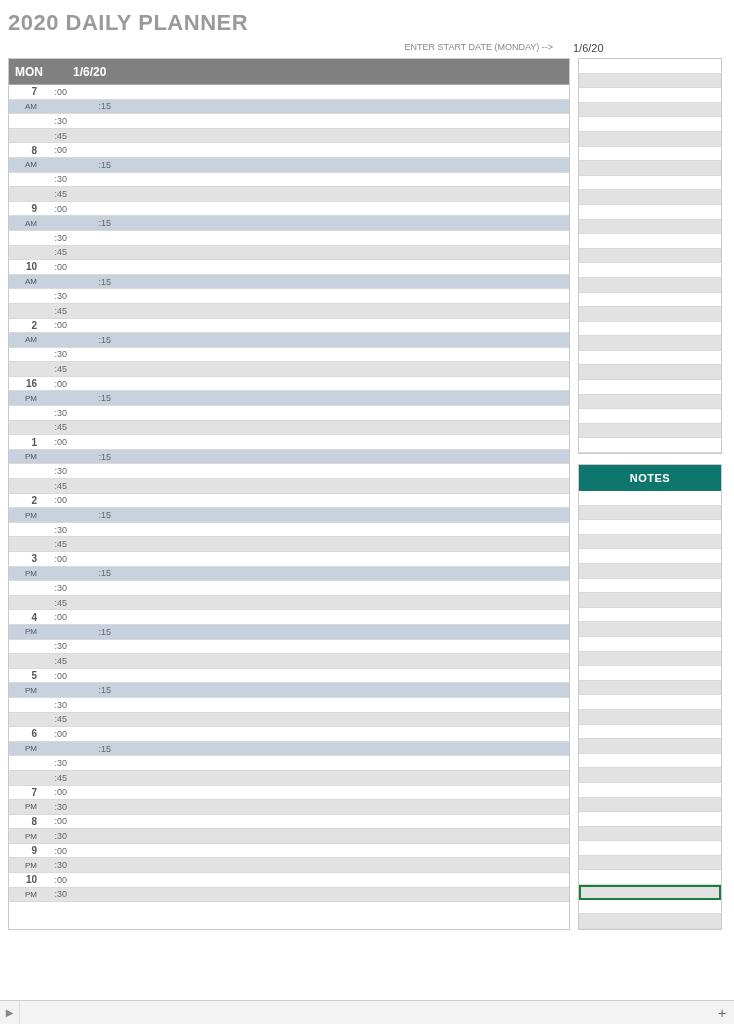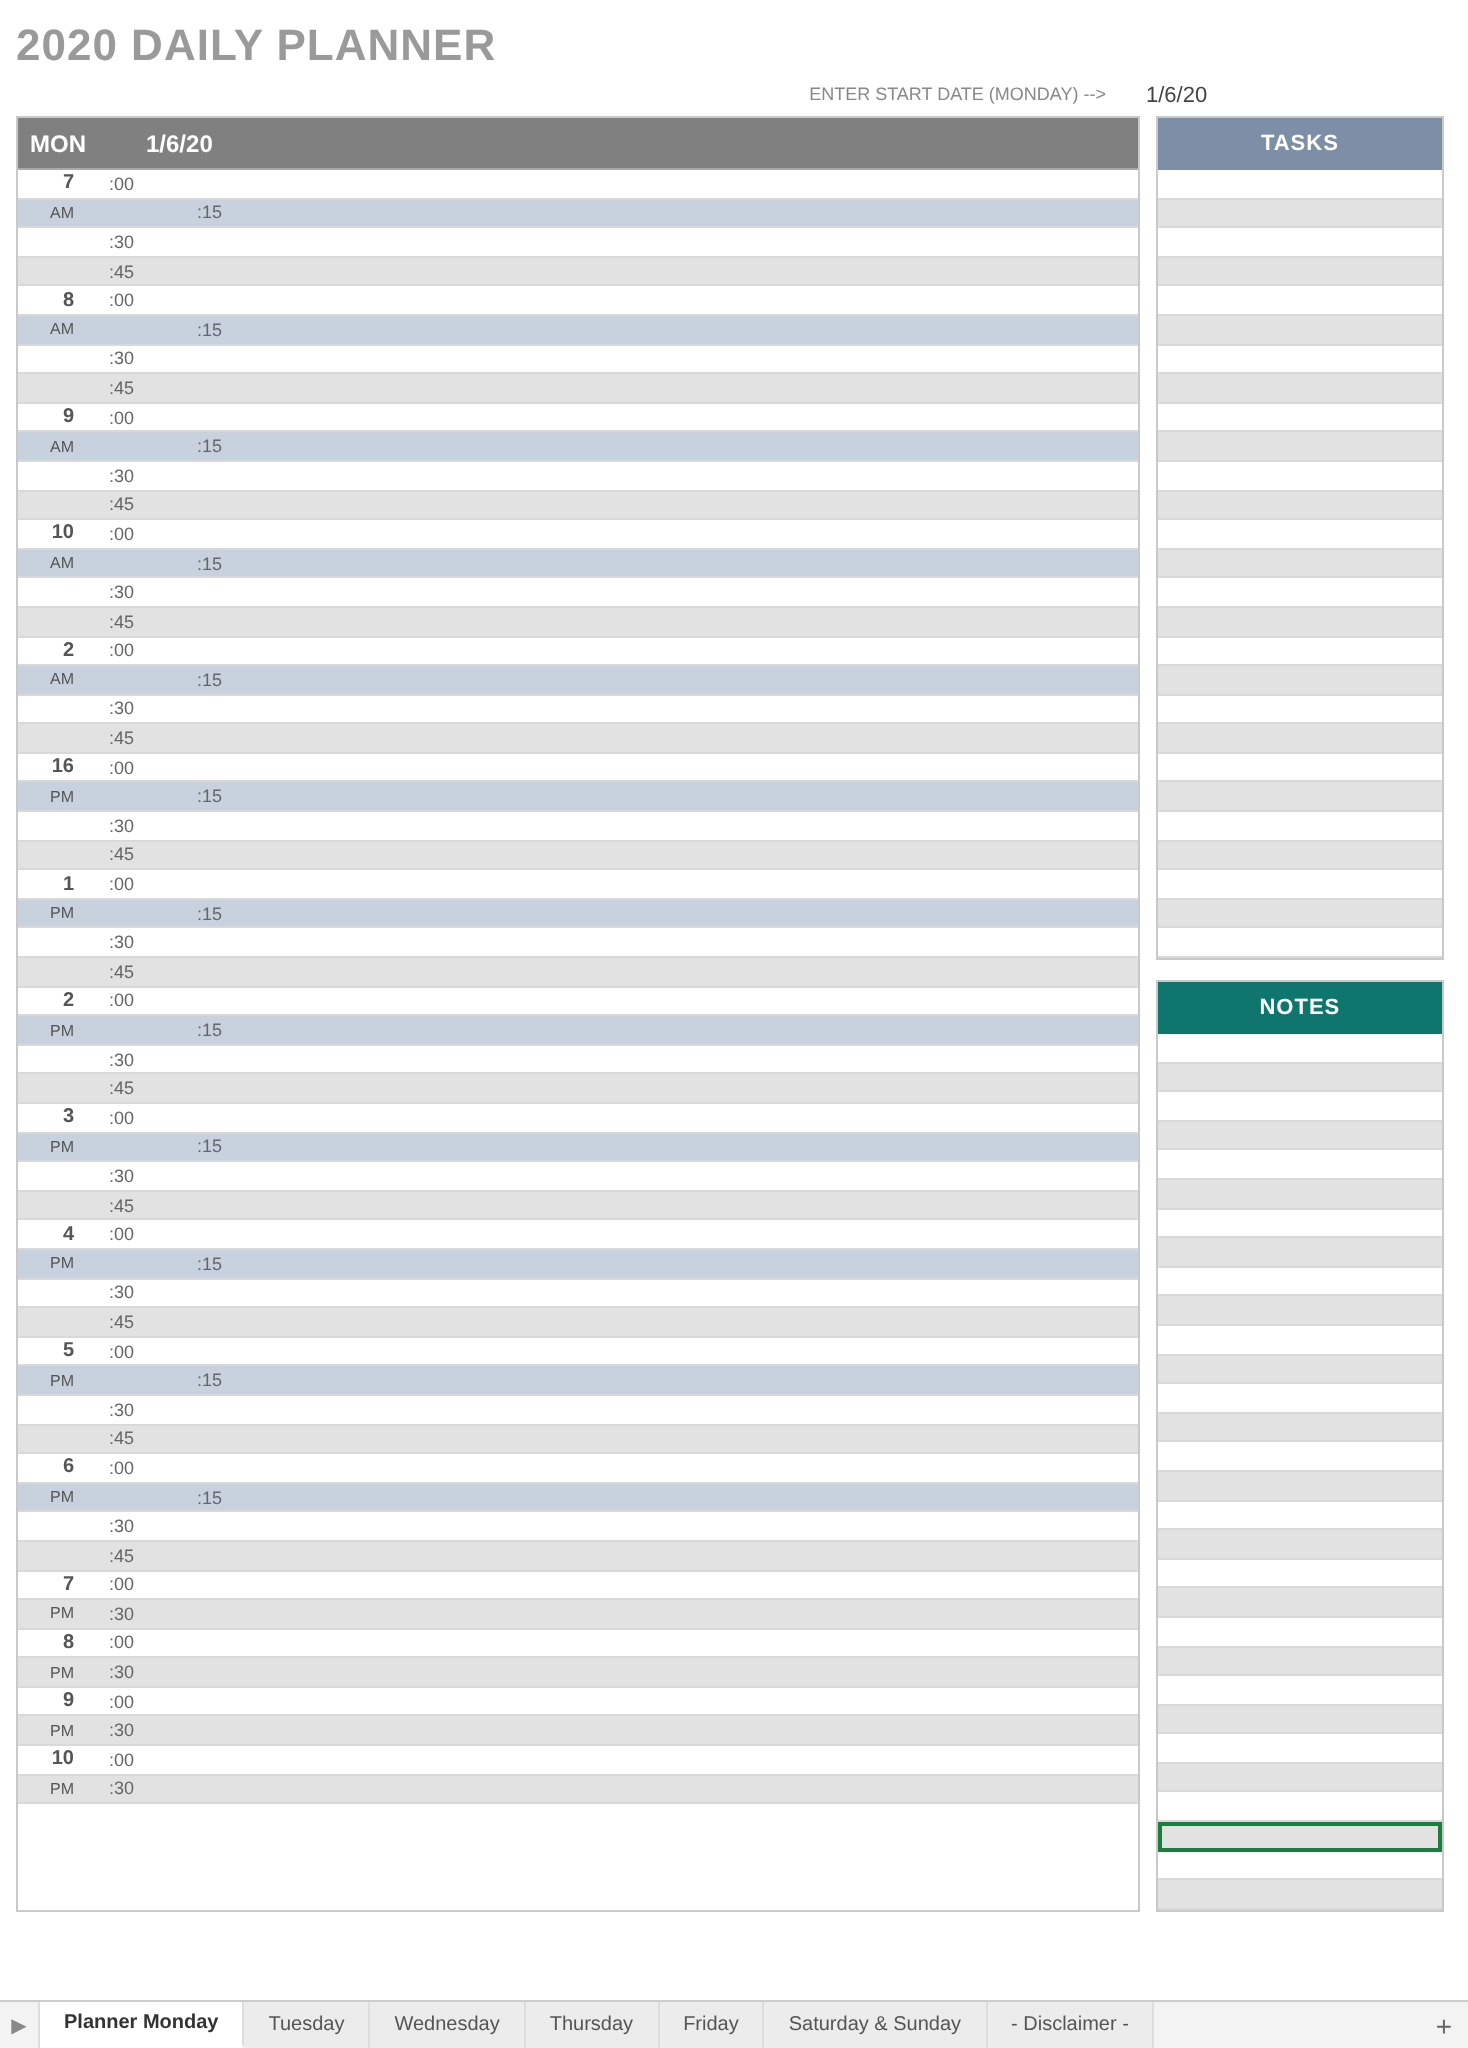--- a/index.html
+++ b/index.html
@@ -475,21 +475,20 @@
           <div class="slot-row stripe-b">
             <div class="hour-col" style="font-weight: 400; font-size: 8px;">PM</div>
             <div class="minute-col">:30</div>
             <div class="event-col"></div>
           </div>
         </div>
     </div>
 
     <div class="side">
       <div class="panel">
-        <div class="panel-header tasks">TASKS</div>
         <div id="tasks-body">
             <div class="panel-row stripe-a"></div>
             <div class="panel-row stripe-b"></div>
             <div class="panel-row stripe-a"></div>
             <div class="panel-row stripe-b"></div>
             <div class="panel-row stripe-a"></div>
             <div class="panel-row stripe-b"></div>
             <div class="panel-row stripe-a"></div>
             <div class="panel-row stripe-b"></div>
             <div class="panel-row stripe-a"></div>
@@ -547,23 +546,14 @@
             <div class="panel-row stripe-a"></div>
             <div class="panel-row stripe-b"></div>
           </div>
       </div>
     </div>
   </div>
 </div>
 
 <div class="tabs-bar">
   <div class="tab-nav">▶</div>
-  <div id="tabs-list" style="display:flex;">
-      <div class="tab active">Planner Monday</div>
-      <div class="tab">Tuesday</div>
-      <div class="tab">Wednesday</div>
-      <div class="tab">Thursday</div>
-      <div class="tab">Friday</div>
-      <div class="tab">Saturday &amp; Sunday</div>
-      <div class="tab">- Disclaimer -</div>
-    </div>
   <div class="tab-add">+</div>
 </div>
 
 </body></html>

